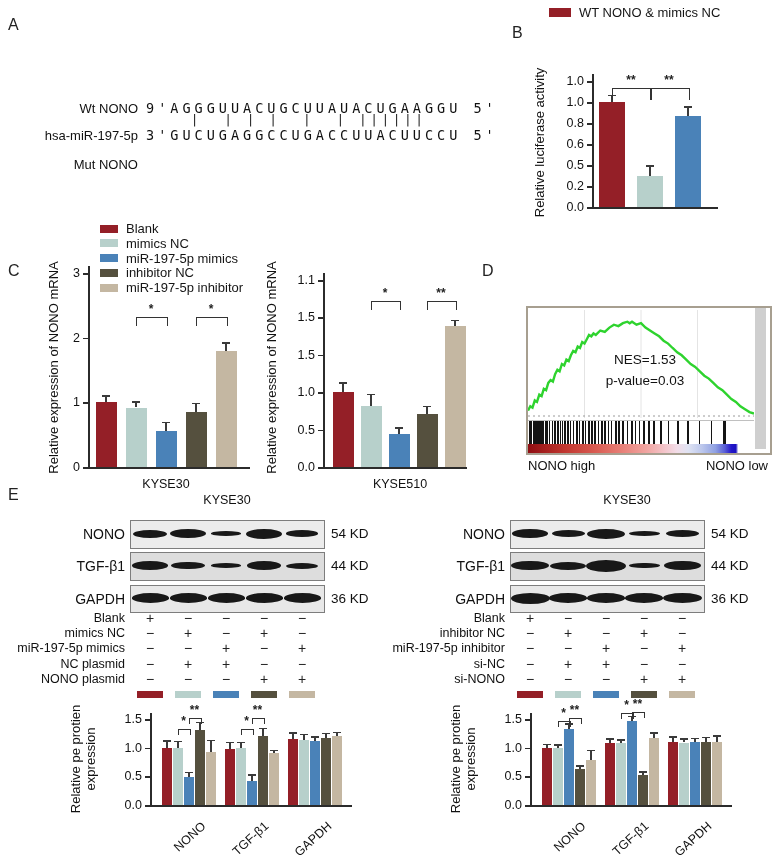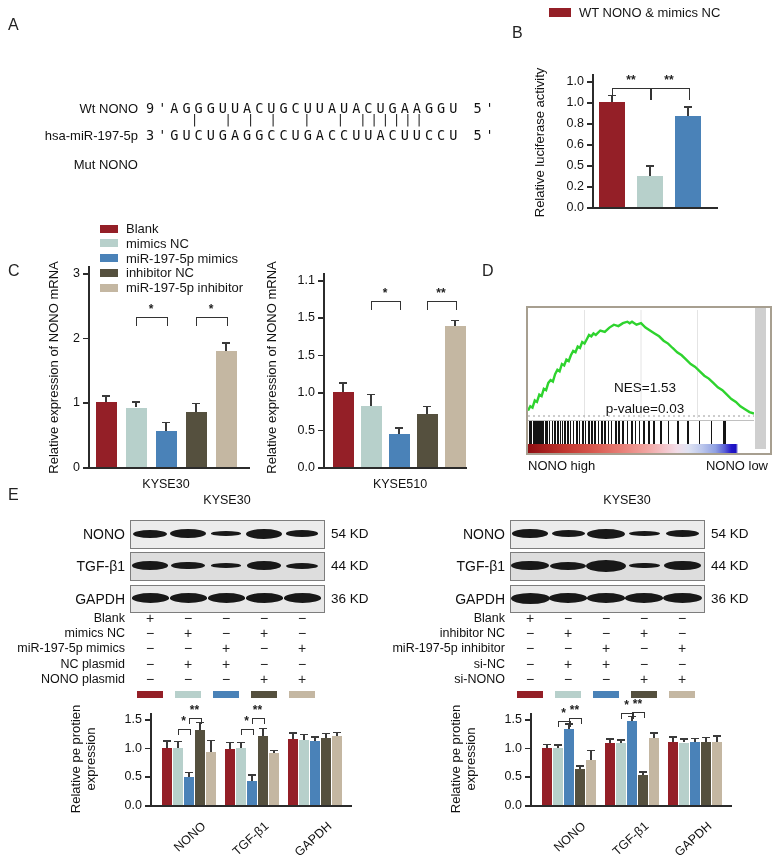--- a/index.html
+++ b/index.html
@@ -23,21 +23,21 @@
   .xcat{position:absolute;font-size:12.5px;text-align:right;color:#111;
         transform:rotate(-42deg);transform-origin:100% 0;white-space:nowrap;}
   .strip{position:absolute;border:1.2px solid #7d7d7d;}
   .band{position:absolute;background:#181818;border-radius:50%;filter:blur(0.6px);}
   .kd{position:absolute;font-size:13.5px;color:#111;white-space:nowrap;}
   .protlab{position:absolute;font-size:14px;text-align:right;color:#111;white-space:nowrap;}
   .condlab{position:absolute;font-size:12.5px;text-align:right;color:#111;white-space:nowrap;}
   .mark{position:absolute;font-size:14px;text-align:center;width:20px;color:#222;}
   .gsea-frame{position:absolute;border:2px solid #a79f90;background:#fff;}
   .gsea-title{position:absolute;font-size:12.5px;text-align:center;color:#111;letter-spacing:0.2px;}
-  .gsea-note{position:absolute;font-size:13.5px;text-align:center;color:#111;margin-top:28px;}
+  .gsea-note{position:absolute;font-size:13.5px;text-align:center;color:#111;}
   .gsea-grad{position:absolute;background:linear-gradient(to right,
       #8f0e12 0%, #c0362f 16%, #d95c52 30%, #e88179 42%, #f0a39f 52%, #f4c3c8 60%,
       #f2dde8 66%, #dfe3f3 71%, #bcc7ec 77%, #8fa0e2 83%, #5a5fd6 87%, #2316c9 90%,
       #1a10c0 92%, #ffffff 93%, #ffffff 100%);}
   .gsea-lab{position:absolute;font-size:13px;color:#111;}
   .barcode-line{position:absolute;background:#141414;}
 </style>
 </head>
 <body>
 

